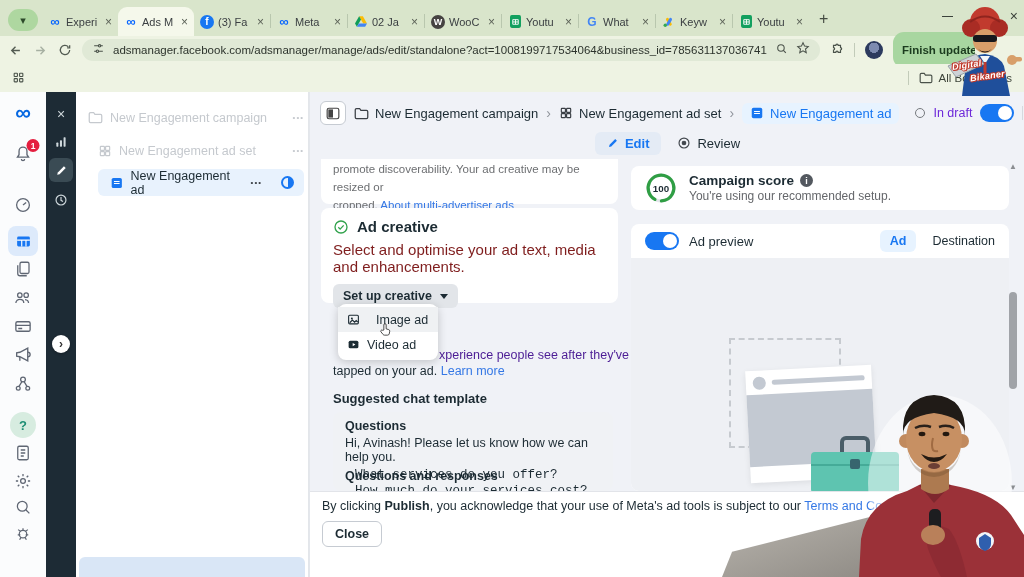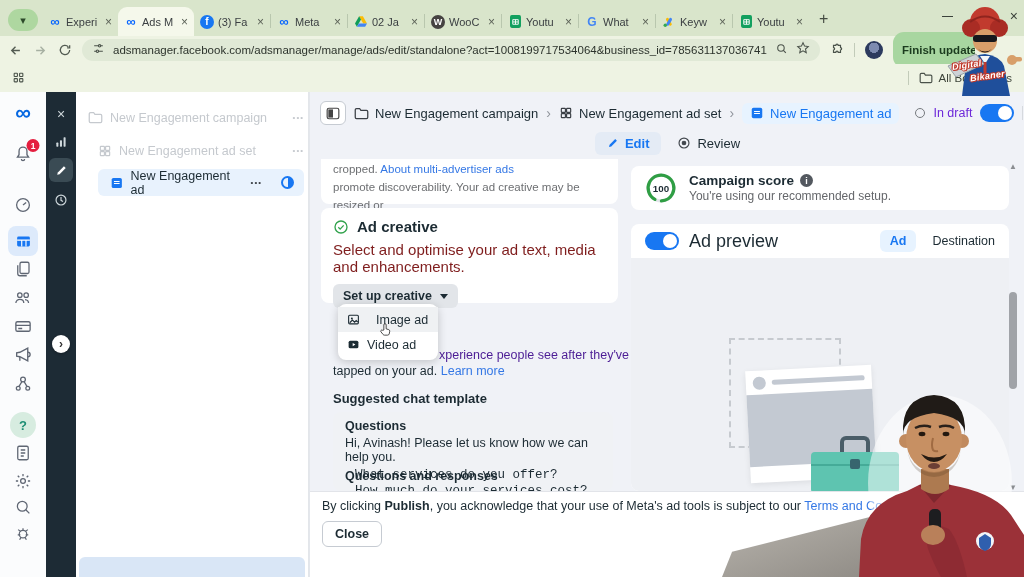--- a/index.html
+++ b/index.html
@@ -100,21 +100,21 @@
   .gb-overlap { margin-top:5px; margin-bottom:-15px; position:relative; z-index:2; }
   .gb-ind { padding-left:10px;font-family:Liberation Mono, monospace; }
 
   .scorecard { left:321px; top:74px; width:378px; height:44px; display:flex; align-items:center; gap:12px; padding:0 14px; }
   .sctext1 { font-size:13.5px; font-weight:700; color:#1c2b33; display:flex; align-items:center; gap:6px; }
   .sctext2 { font-size:12px; color:#65676b; margin-top:1px; }
   .inf { width:13px; height:13px; border-radius:50%; background:#53585f; color:#fff; font-size:9px; font-weight:700; display:inline-flex; align-items:center; justify-content:center; font-style:normal; }
 
   .previewcard { left:321px; top:132px; width:378px; height:267px; overflow:hidden; }
   .pvhead { height:34px; display:flex; align-items:center; gap:10px; padding:0 14px; }
-  .pvlabel { font-size:18px; color:#1c2b33; }
+  .pvlabel { font-size:13px; color:#1c2b33; }
   .pvspacer { flex:1; }
   .adchip { background:#e7f3ff; color:#1877f2; border-radius:6px; padding:4px 10px; font-size:12.5px; font-weight:600; }
   .destlbl { font-size:12.5px; color:#1c2b33; margin-left:6px; }
   .pvbody { position:relative; height:233px; background:#eef0f4; }
   .dashed { position:absolute; left:98px; top:80px; width:112px; height:110px; border:2px dashed #c6cacf; }
   .mockcard { position:absolute; left:117px; top:110px; width:126px; height:112px; background:#fff; transform:rotate(-3deg); box-shadow:0 2px 6px rgba(0,0,0,.08); }
   .mocktop { height:24px; display:flex; align-items:center; gap:6px; padding:0 7px; }
   .mockava { width:13px; height:13px; border-radius:50%; background:#c3c9d2; }
   .mockline { flex:1; height:5px; border-radius:3px; background:#c3c9d2; }
   .mockimg { height:72px; background:#c3c9d2; margin:0 0; }
@@ -502,22 +502,22 @@
         <span class="reviewbtn">
           <svg width="14" height="14" viewBox="0 0 24 24" fill="none" stroke="#42474d" stroke-width="2">
               <circle cx="12" cy="12" r="8.5"></circle>
               <circle cx="12" cy="12" r="3" fill="#42474d"></circle>
             </svg>
           <span>Review</span>
         </span>
       </div>
 
       <div class="card cardA">
+        <div>promote discoverability. Your ad creative may be resized or</div>
         <div><span>cropped.</span> <span class="linkblue">About multi-advertiser ads</span></div>
-        <div>promote discoverability. Your ad creative may be resized or</div>
       </div>
 
       <div class="card cardB">
         <div class="cbtitle">
           <svg width="16" height="16" viewBox="0 0 24 24" fill="none" stroke="#31a24c" stroke-width="2">
               <circle cx="12" cy="12" r="9"></circle>
               <path d="M8 12.5l2.7 2.7L16 9.5"></path>
             </svg>
           <span>Ad creative</span>
         </div>

